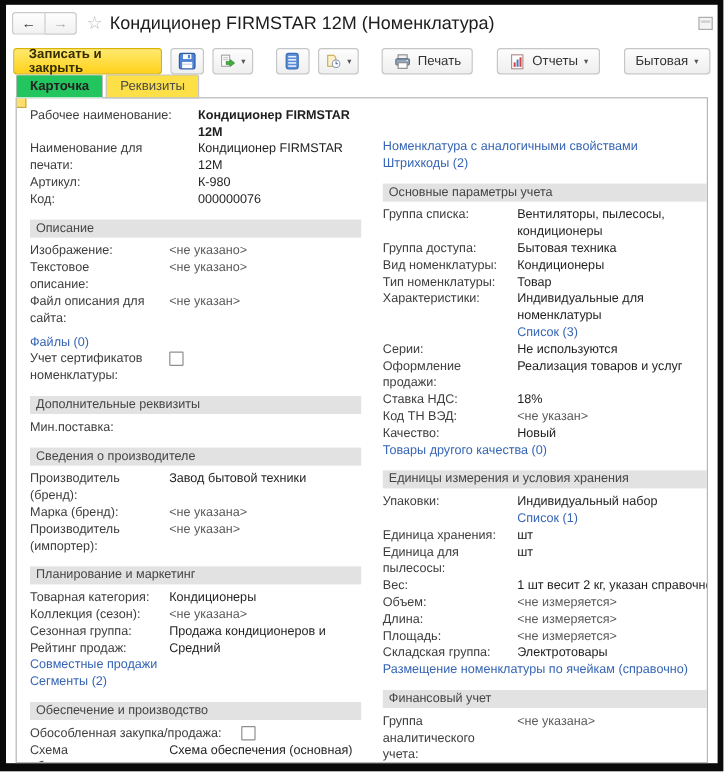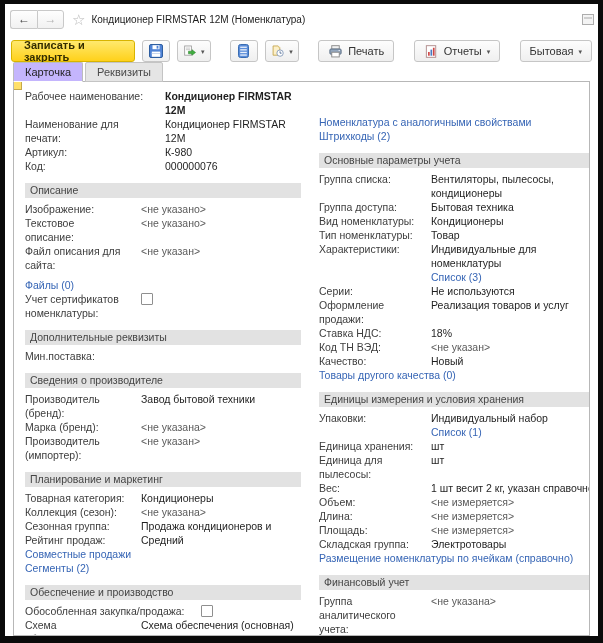--- a/index.html
+++ b/index.html
@@ -10,41 +10,41 @@
 
   
   .hdr { display:flex; align-items:center; height:28px; padding:2px 4px 0 5px; }
   .navgrp { display:flex; }
   .navbtn { width:27px; height:19px; background:linear-gradient(#fefefe,#f1f1f1);
             border:1px solid #c9c9c9; display:flex; align-items:center; justify-content:center;
             font-size:12px; cursor:pointer; }
   .navbtn.back { border-radius:3px 0 0 3px; color:#444; border-right:none; }
   .navbtn.fwd  { border-radius:0 3px 3px 0; color:#b3b3b3; }
   .star { margin:0 6px 0 8px; font-size:15px; color:#b9b9b9; cursor:pointer; line-height:1; }
-  .title { font-size:10px; color:#1c1c1c; white-space:nowrap; }
+  .title { font-size:15px; color:#1c1c1c; white-space:nowrap; }
   .winicon { margin-left:auto; width:12px; height:11px; border:1px solid #adadad; background:#f4f4f4; position:relative; cursor:pointer; }
   .winicon::after { content:""; position:absolute; left:1px; right:1px; top:2px; height:2px; background:#cfcfcf; }
 
   
   .tbar { display:flex; align-items:flex-end; height:30px; padding:0 6px; gap:7px; }
   .btn { height:22px; border:1px solid #c6c6c6; border-radius:3px;
          background:linear-gradient(#fdfdfd,#efefef); display:flex; align-items:center;
          justify-content:center; font-size:11px; color:#333; cursor:pointer; padding:0 9px; gap:5px; }
   .btn-primary { background:linear-gradient(#ffe96e,#ffd11a); border-color:#d8b400;
                  font-weight:bold; color:#332d00; padding:0 12px; }
   .btn-ico { padding:0 5px; min-width:28px; }
   .caret { font-size:7px; color:#555; line-height:1; }
   .gap { width:6px; }
 
   
   .tabs { display:flex; padding-left:8px; height:20px; position:relative; z-index:2; }
   .tab { height:20px; padding:0 11px; font-size:11px; display:flex; align-items:center;
          cursor:pointer; border:1px solid #bcbcbc; border-radius:2px 2px 0 0; }
-  .tab.active { background:#c4b5fd; color:#222; border-bottom:1px solid #fff; }
-  .tab.inactive { background:#e5e5e5; color:#4a4a4a; margin-left:2px; border-color:#c4c4c4; }
+  .tab.active { background:#22c55e; color:#222; border-bottom:1px solid #fff;font-weight:bold; }
+  .tab.inactive { background:#fde047; color:#4a4a4a; margin-left:2px; border-color:#c4c4c4; }
 
   
   .formbox { position:relative; margin:-1px 8px 0 8px; border:1px solid #b7b7b7;
              height:calc(100% - 77px); background:#fff; padding:7px 0 0 11px; overflow:hidden; }
   .ysq { position:absolute; top:-1px; left:-1px; width:9px; height:9px;
          background:#ffe06a; border:1px solid #c4a94a; }
   .cols { display:flex; gap:18px; }
   .col { width:276px; flex:none; }
 
   .section { margin-bottom:10px; --lw:116px; }

